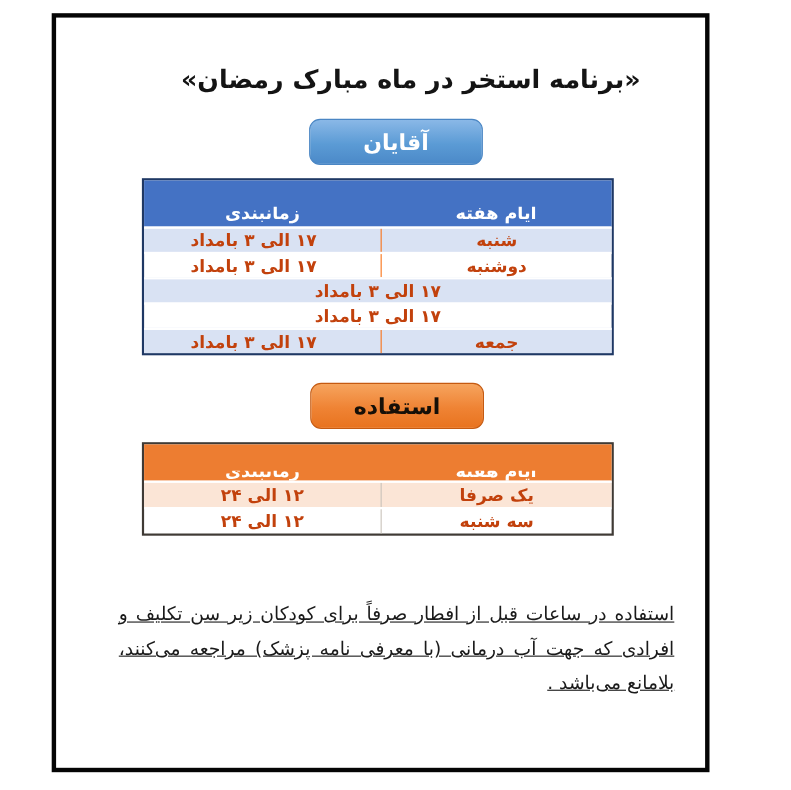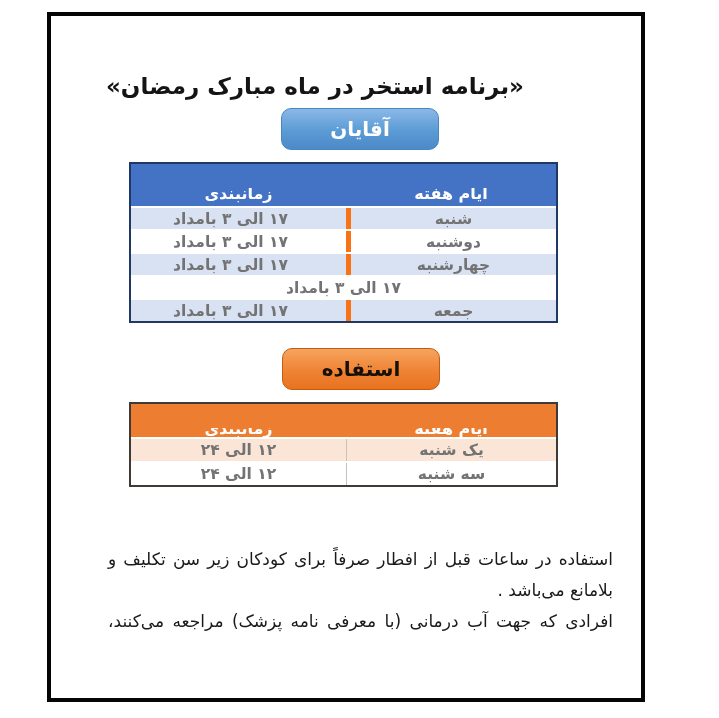--- a/index.html
+++ b/index.html
@@ -7,23 +7,22 @@
   body {
     width:719px; height:718px; position:relative; overflow:hidden;
     font-family:"DejaVu Sans", sans-serif;
   }
   .frame {
     position:absolute; left:47px; top:12px; width:598px; height:690px;
     border:4px solid #050505; background:#ffffff;
   }
   .doc-title {
     position:absolute; left:55px; right:0; top:44px;
-    text-align:left; font-size:23px; font-weight:bold; color:#141414;
+    text-align:center; font-size:23px; font-weight:bold; color:#141414;
     direction:rtl;
-    margin-top:13px;
   }
   .btn {
     position:absolute; width:158px; height:42px; border-radius:10px;
     display:flex; align-items:center; justify-content:center;
     font-size:20px; font-weight:bold; direction:rtl;text-align:center;
   }
   .btn-blue {
     left:230px; top:92px;
     background:linear-gradient(180deg, #8ab8e7 0%, #5b9bd5 55%, #4b89c8 100%);
     border:1px solid #4a86c4; color:#ffffff;
@@ -46,30 +45,30 @@
     font-weight:bold; overflow:hidden; white-space:nowrap;
   }
   .cell.day  { width:210px;text-align:center; }
   .cell.time { flex:1; }
   .trow.head .cell { color:#ffffff; font-size:16px; padding-bottom:8px;margin-top:24px; }
   .tbl-men   .trow.head { background:#4472c4; height:42px; }
   .tbl-women .trow.head { background:#ed7d31; height:33px; }
   .trow.body { border-top:2px solid #ffffff; }
   .tbl-men   .trow.body { height:23px; }
   .tbl-women .trow.body { height:24px; }
-  .trow.body .cell { font-size:15.5px; color:#737373; }
-  .tbl-men   .trow.body .cell.day { border-left:5px solid #f97316;margin-left:16px; }
+  .trow.body .cell { font-size:15.5px; color:#c2410c; }
+  .tbl-men   .trow.body .cell.day { border-left:1px solid #f97316;margin-left:16px; }
   .tbl-women .trow.body .cell.day { border-left:1px solid #c9c2ba; }
   .tbl-men   .trow.body.alt { background:#d9e2f3; }
   .tbl-women .trow.body.alt { background:#fbe5d6; }
   .footnote {
     position:absolute; left:57px; top:528px; width:505px;
     direction:rtl; color:#1a1a1a; font-size:17px; line-height:31px;
   }
-  .fline { text-align:justify; text-align-last:justify; }
+  .fline { text-align:justify; text-align-last:justify;text-decoration:underline; }
   .fline.last { text-align:right; text-align-last:right; }
 </style>
 </head>
 <body>
 
 <div class="frame">
 
   <div class="doc-title">«برنامه استخر در ماه مبارک رمضان»</div>
 
   <div class="btn btn-blue">آقایان</div>
@@ -81,48 +80,47 @@
     </div>
     <div class="trow body alt">
       <div class="cell day">شنبه</div>
       <div class="cell time">۱۷ الی ۳ بامداد</div>
     </div>
     <div class="trow body">
       <div class="cell day">دوشنبه</div>
       <div class="cell time">۱۷ الی ۳ بامداد</div>
     </div>
     <div class="trow body alt">
-      <div class="cell day">چهارشنبه</div>
       <div class="cell time">۱۷ الی ۳ بامداد</div>
     </div>
     <div class="trow body">
       <div class="cell time">۱۷ الی ۳ بامداد</div>
     </div>
     <div class="trow body alt">
       <div class="cell day">جمعه</div>
       <div class="cell time">۱۷ الی ۳ بامداد</div>
     </div>
   </div>
 
   <div class="btn btn-orange">استفاده</div>
 
   <div class="tbl tbl-women">
     <div class="trow head">
       <div class="cell day">ایام هفته</div>
       <div class="cell time">زمانبندی</div>
     </div>
     <div class="trow body alt">
-      <div class="cell day">یک شنبه</div>
+      <div class="cell day">یک صرفا</div>
       <div class="cell time">۱۲ الی ۲۴</div>
     </div>
     <div class="trow body">
       <div class="cell day">سه شنبه</div>
       <div class="cell time">۱۲ الی ۲۴</div>
     </div>
   </div>
 
   <div class="footnote">
     <div class="fline">استفاده در ساعات قبل از افطار صرفاً برای کودکان زیر سن تکلیف و</div>
+    <div class="fline">افرادی که جهت آب درمانی (با معرفی نامه پزشک) مراجعه می‌کنند،</div>
     <div class="fline last">بلامانع می‌باشد .</div>
-    <div class="fline">افرادی که جهت آب درمانی (با معرفی نامه پزشک) مراجعه می‌کنند،</div>
   </div>
 
 </div>
 
 </body></html>

